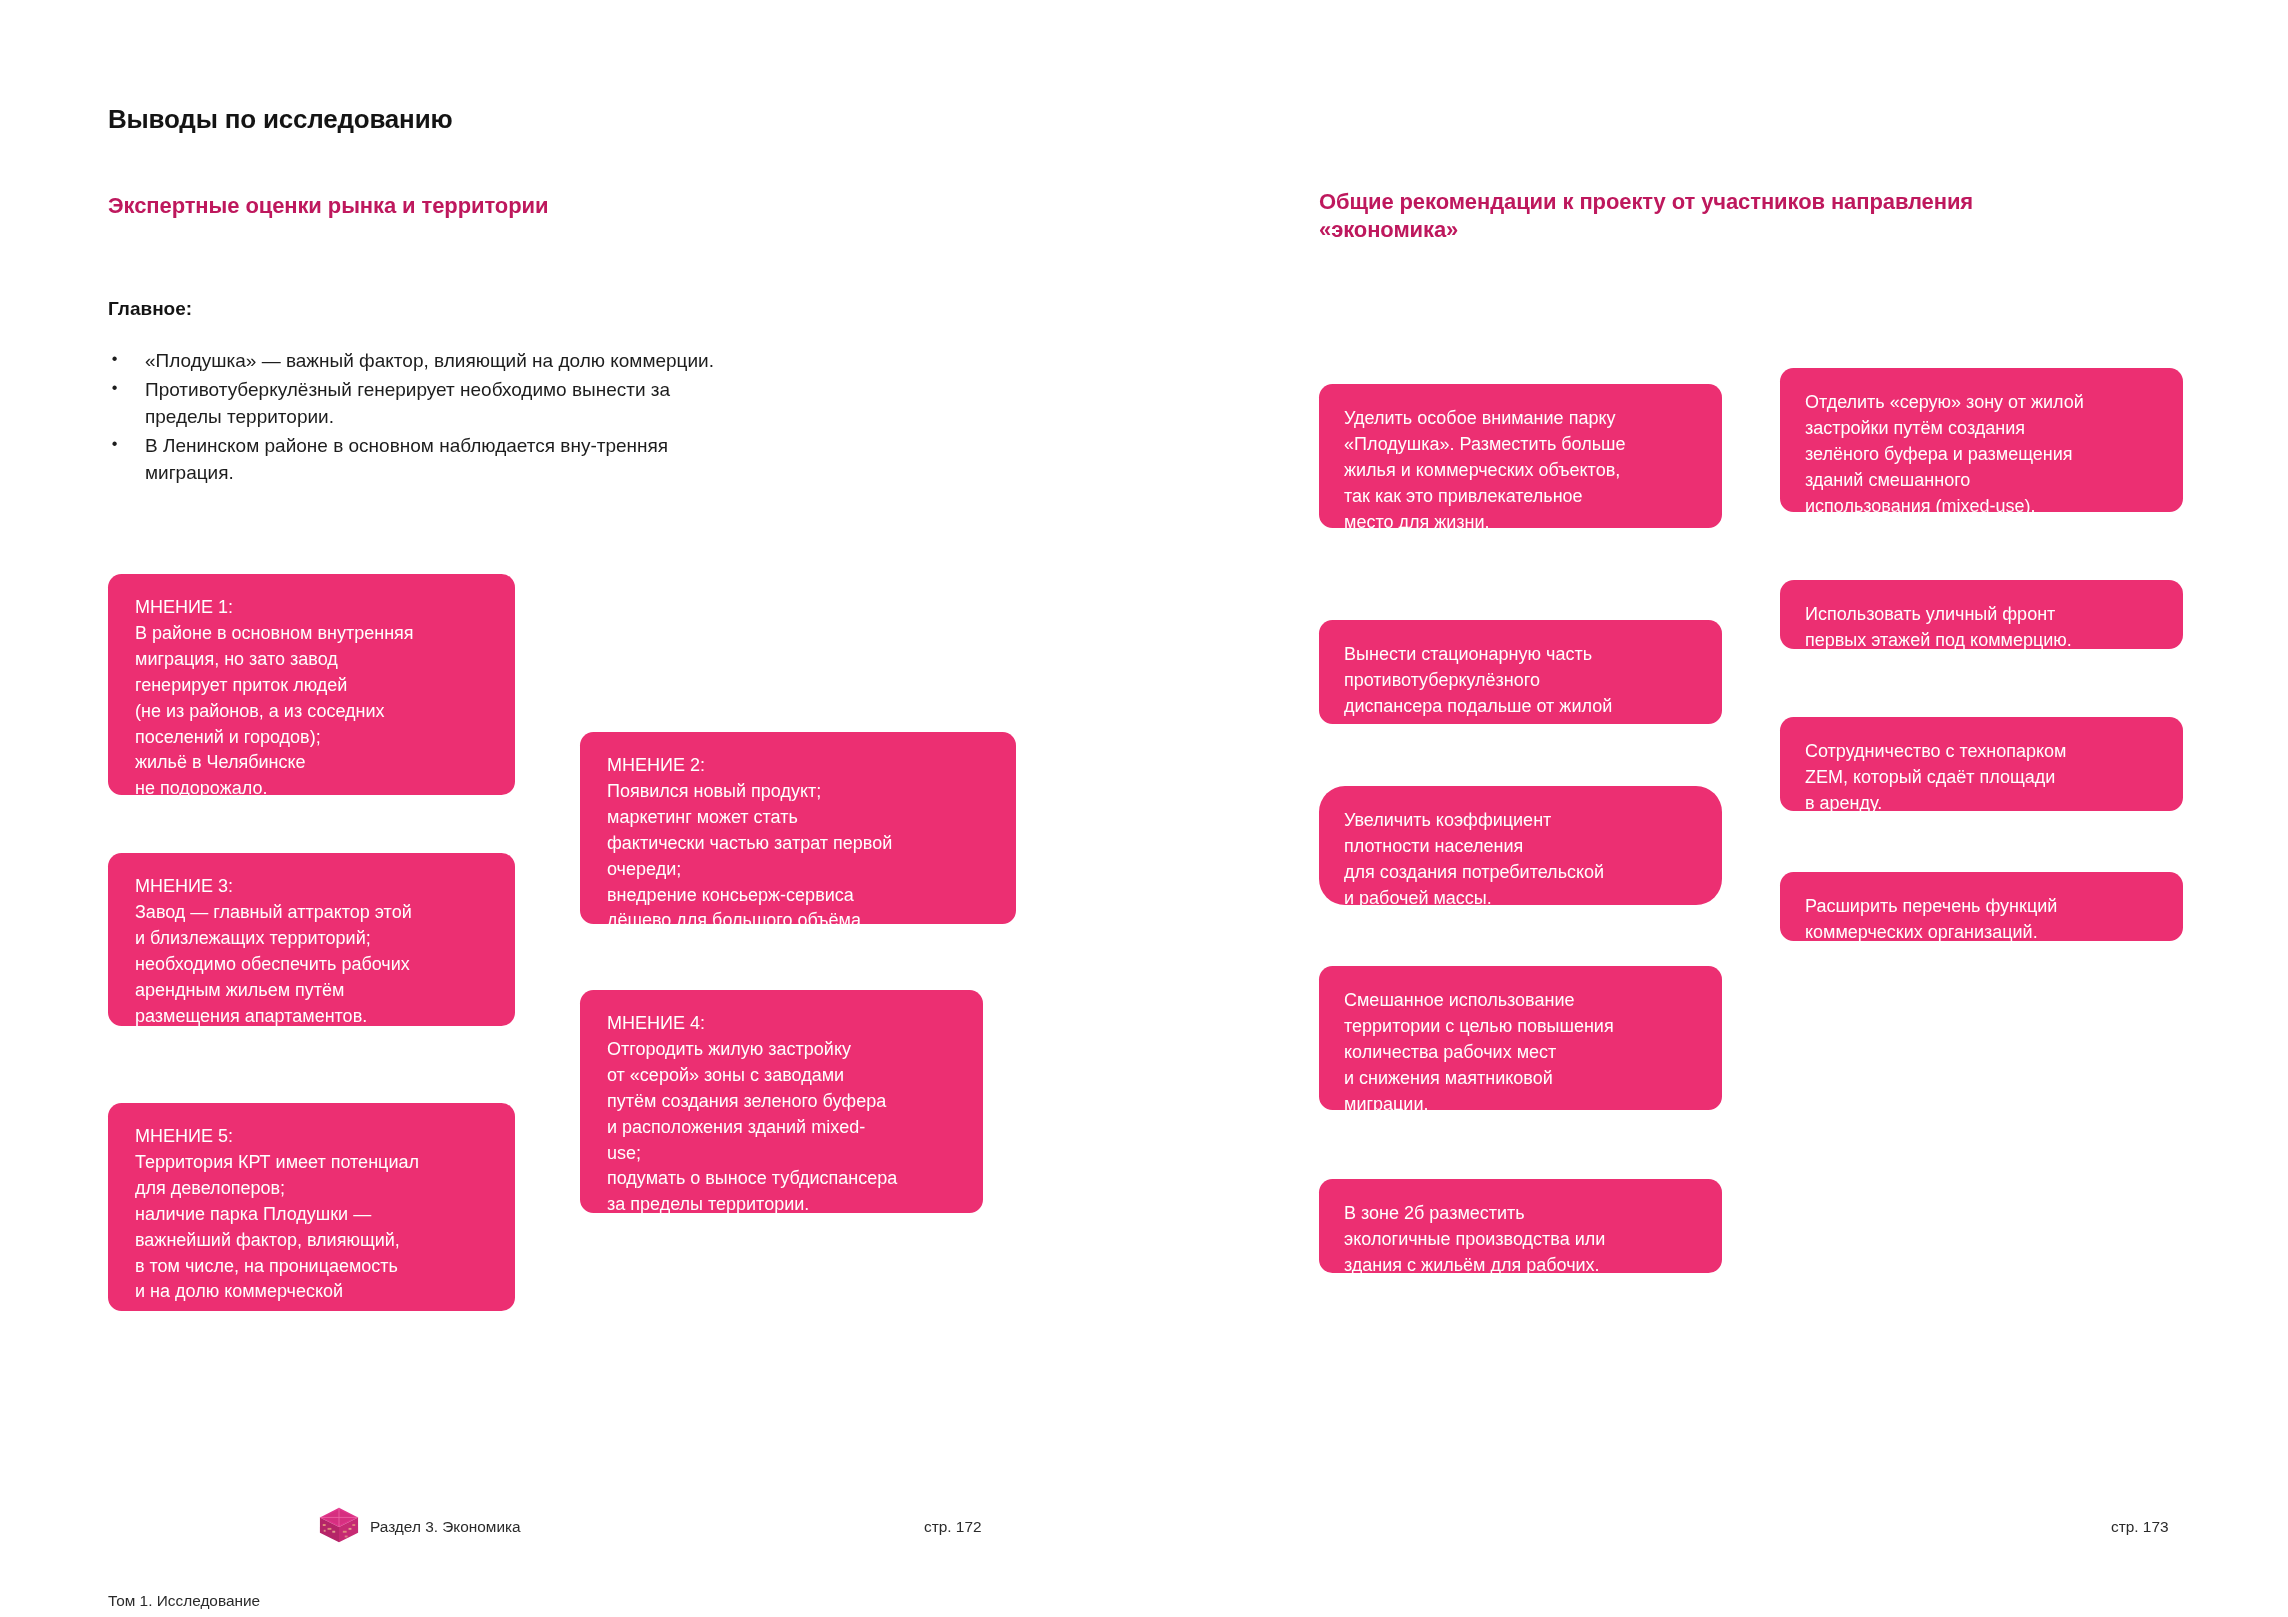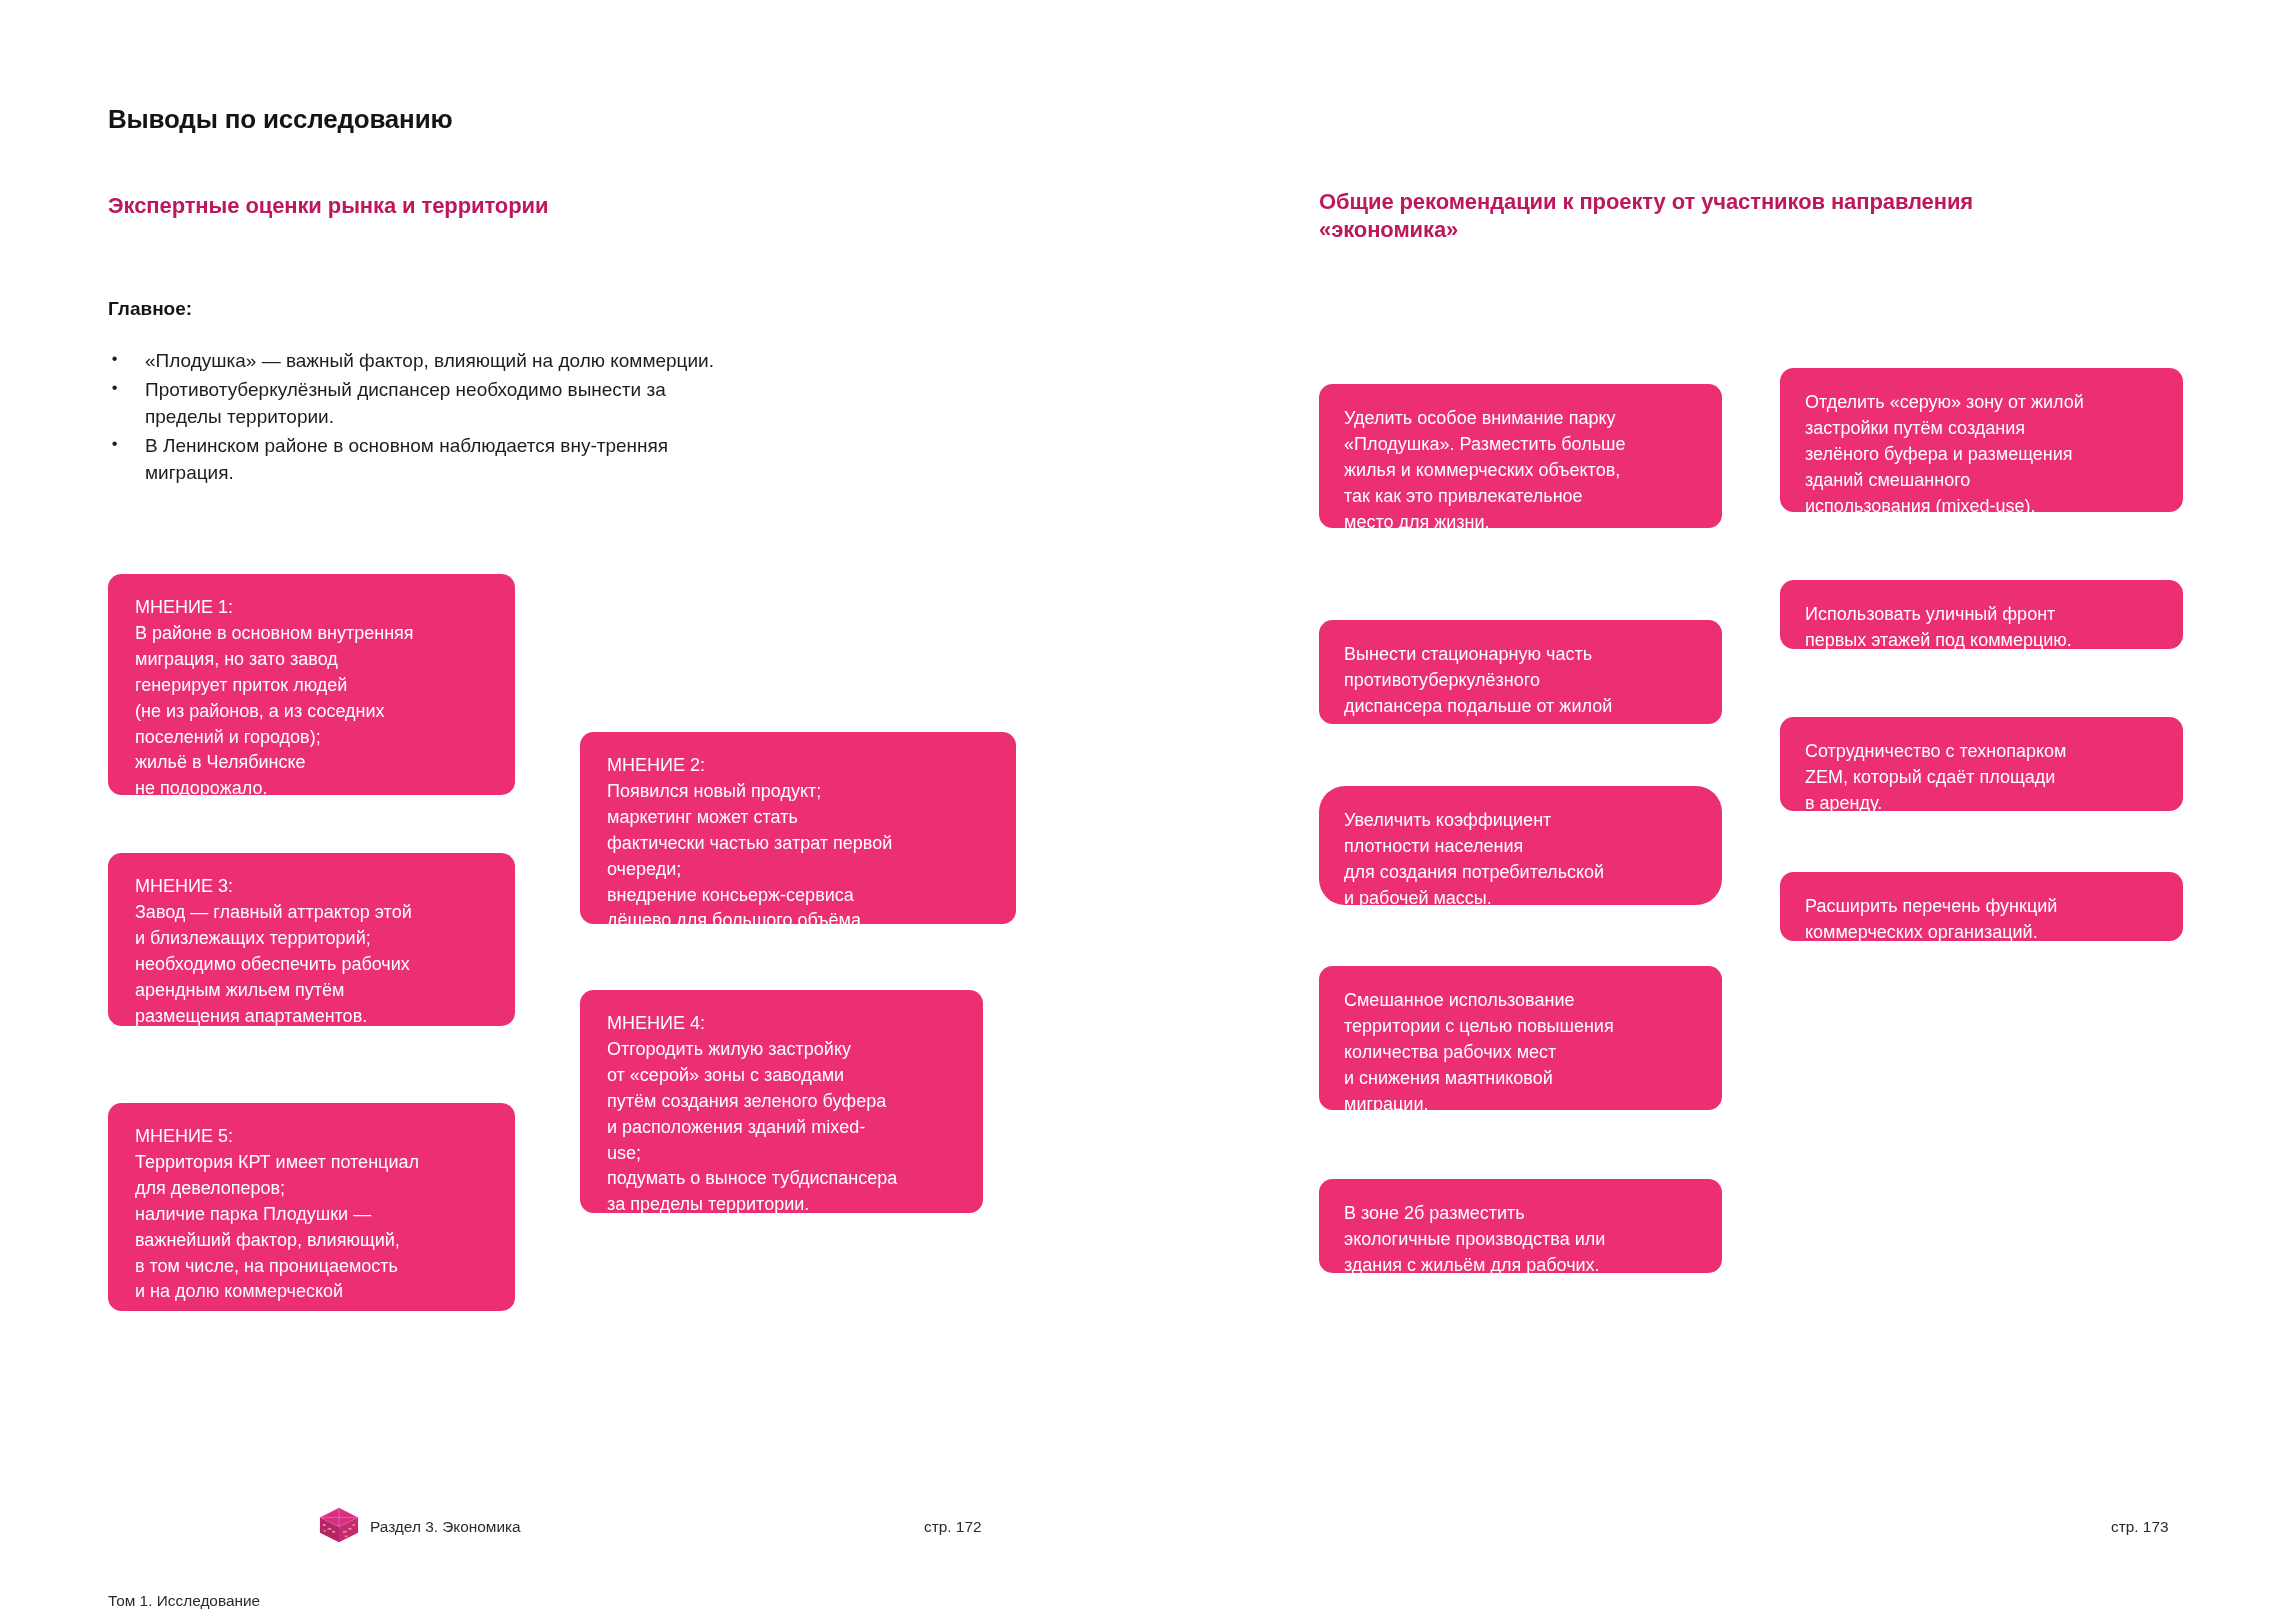--- a/index.html
+++ b/index.html
@@ -133,21 +133,21 @@
   <div class="doc-title">Выводы по исследованию</div>
 
   <div class="section-title left">Экспертные оценки рынка и территории</div>
 
   <div class="section-title right">Общие рекомендации к проекту от участников направления «экономика»</div>
 
   <div class="lead-label">Главное:</div>
 
   <ul class="bullets">
     <li>«Плодушка» — важный фактор, влияющий на долю коммерции.</li>
-    <li>Противотуберкулёзный диспансер необходимо вынести за пределы территории.</li>
+    <li>Противотуберкулёзный генерирует необходимо вынести за пределы территории.</li>
     <li>В Ленинском районе в основном наблюдается вну-тренняя миграция.</li>
   </ul>
 
   <div class="card op" style="left:108px; top:574px; width:407px; height:221px;">
     <div class="card-text">МНЕНИЕ 1:
 В районе в основном внутренняя
 миграция, но зато завод
 генерирует приток людей
 (не из районов, а из соседних
 поселений и городов);

